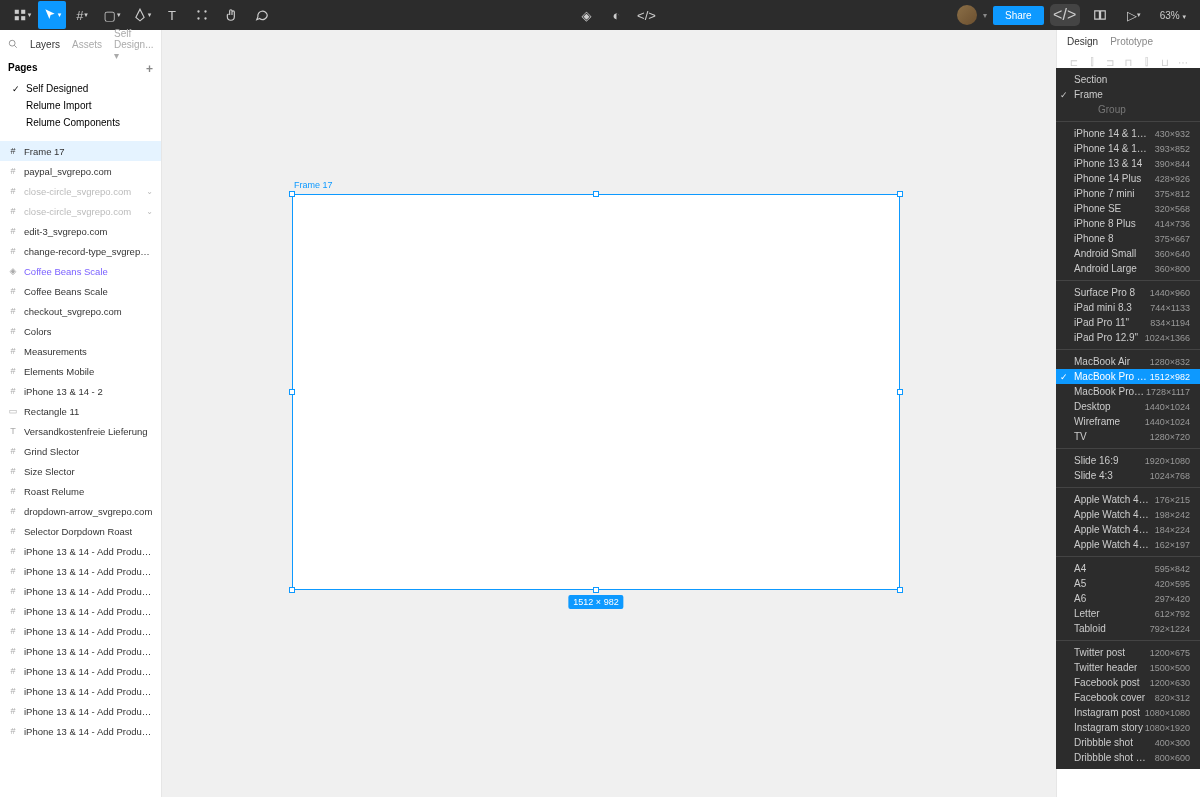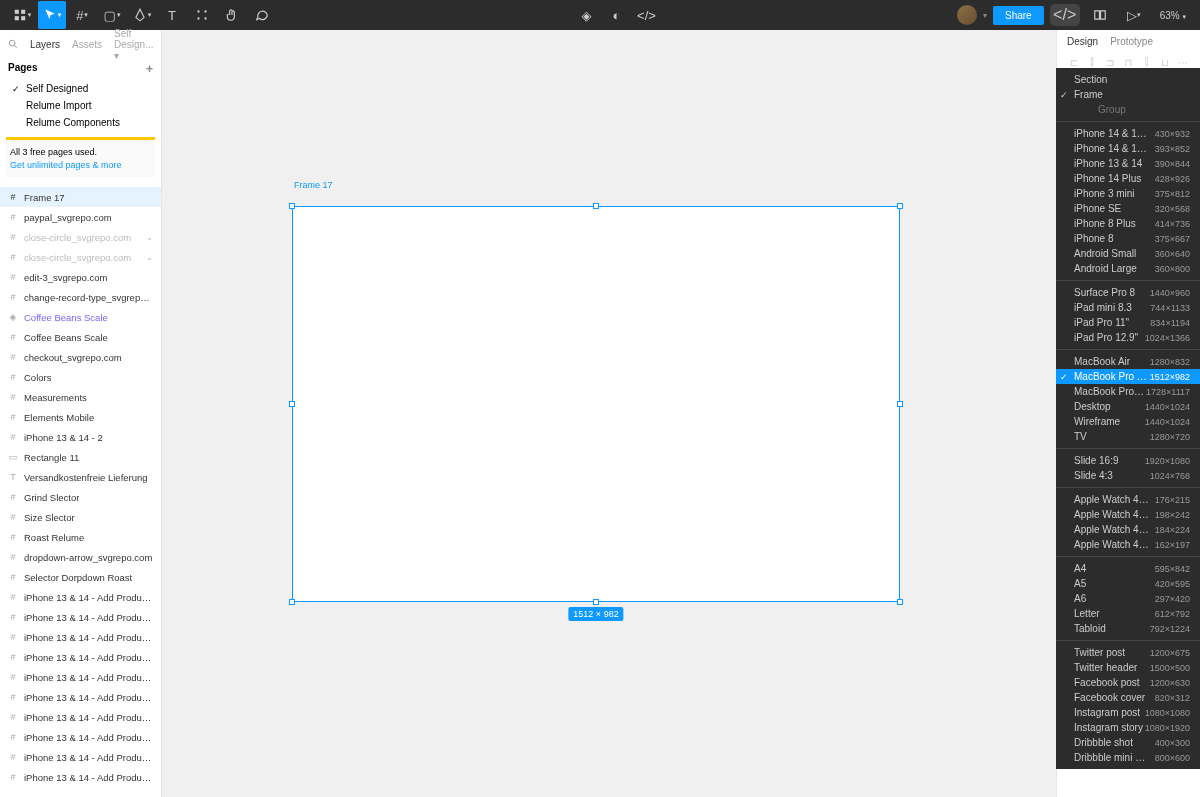--- a/index.html
+++ b/index.html
@@ -35,21 +35,21 @@
 .layer-item.selected { background:#e5f3ff; }
 .layer-item.purple { color:#7b61ff; }
 .layer-item.muted { color:#bbb; }
 .layer-icon { width:10px; height:10px; display:flex; align-items:center; justify-content:center; font-size:9px; color:#aaa; flex-shrink:0; }
 .layer-item.selected .layer-icon { color:#333; }
 .layer-label { white-space:nowrap; overflow:hidden; text-overflow:ellipsis; }
 .layer-chev { margin-left:auto; color:#bbb; font-size:8px; }
 
 .canvas { flex:1; background:#f0f0f0; position:relative; }
 .frame-label { position:absolute; top: 150px; left: 132px; font-size: 9px; color:#0d99ff; }
-.frame-box { position:absolute; top:176px; left:130px; width:608px; height:396px; background:#fff; border:1px solid #0d99ff; }
+.frame-box { position:absolute; top:164px; left:130px; width:608px; height:396px; background:#fff; border:1px solid #0d99ff; }
 .handle { position:absolute; width:6px; height:6px; background:#fff; border:1px solid #0d99ff; }
 .h-tl{top:-4px;left:-4px}.h-tr{top:-4px;right:-4px}.h-bl{bottom:-4px;left:-4px}.h-br{bottom:-4px;right:-4px}
 .h-tm{top:-4px;left:50%;margin-left:-3px}.h-bm{bottom:-4px;left:50%;margin-left:-3px}
 .h-ml{top:50%;left:-4px;margin-top:-3px}.h-mr{top:50%;right:-4px;margin-top:-3px}
 .dim-badge { position:absolute; bottom:-20px; left:50%; transform:translateX(-50%); background:#0d99ff; color:#fff; font-size:9px; padding:2px 5px; border-radius:2px; }
 
 .right-panel { width: 144px; background:#fff; border-left:1px solid #e6e6e6; display:flex; flex-direction:column; }
 .right-tabs { display:flex; gap:12px; padding: 6px 10px; font-size:10px; }
 .right-tabs .tab { cursor:pointer; color:#888; }
 .right-tabs .tab.active { color:#333; }
@@ -163,24 +163,20 @@
         </div>
         <div class="page-item">
           <span class="check"></span>
           <span>Relume Import</span>
         </div>
         <div class="page-item">
           <span class="check"></span>
           <span>Relume Components</span>
         </div>
       </div>
-    <div class="banner">
-      <div>All 3 free pages used.</div>
-      <a>Get unlimited pages &amp; more</a>
-    </div>
     <div class="layers-list" id="layers-list">
         <div class="layer-item selected">
           <span class="layer-icon">#</span>
           <span class="layer-label">Frame 17</span>
         </div>
         <div class="layer-item">
           <span class="layer-icon">#</span>
           <span class="layer-label">paypal_svgrepo.com</span>
         </div>
         <div class="layer-item muted">
@@ -356,21 +352,21 @@
       </div>
       <div class="preset-row">
         <span class="name">iPhone 13 &amp; 14</span>
         <span class="dim">390×844</span>
       </div>
       <div class="preset-row">
         <span class="name">iPhone 14 Plus</span>
         <span class="dim">428×926</span>
       </div>
       <div class="preset-row">
-        <span class="name">iPhone 3 mini</span>
+        <span class="name">iPhone 7 mini</span>
         <span class="dim">375×812</span>
       </div>
       <div class="preset-row">
         <span class="name">iPhone SE</span>
         <span class="dim">320×568</span>
       </div>
       <div class="preset-row">
         <span class="name">iPhone 8 Plus</span>
         <span class="dim">414×736</span>
       </div>
@@ -505,17 +501,17 @@
       </div>
       <div class="preset-row">
         <span class="name">Instagram story</span>
         <span class="dim">1080×1920</span>
       </div>
       <div class="preset-row">
         <span class="name">Dribbble shot</span>
         <span class="dim">400×300</span>
       </div>
       <div class="preset-row">
-        <span class="name">Dribbble mini HD</span>
+        <span class="name">Dribbble shot HD</span>
         <span class="dim">800×600</span>
       </div>
     </div>
   </div>
 
 </body></html>

